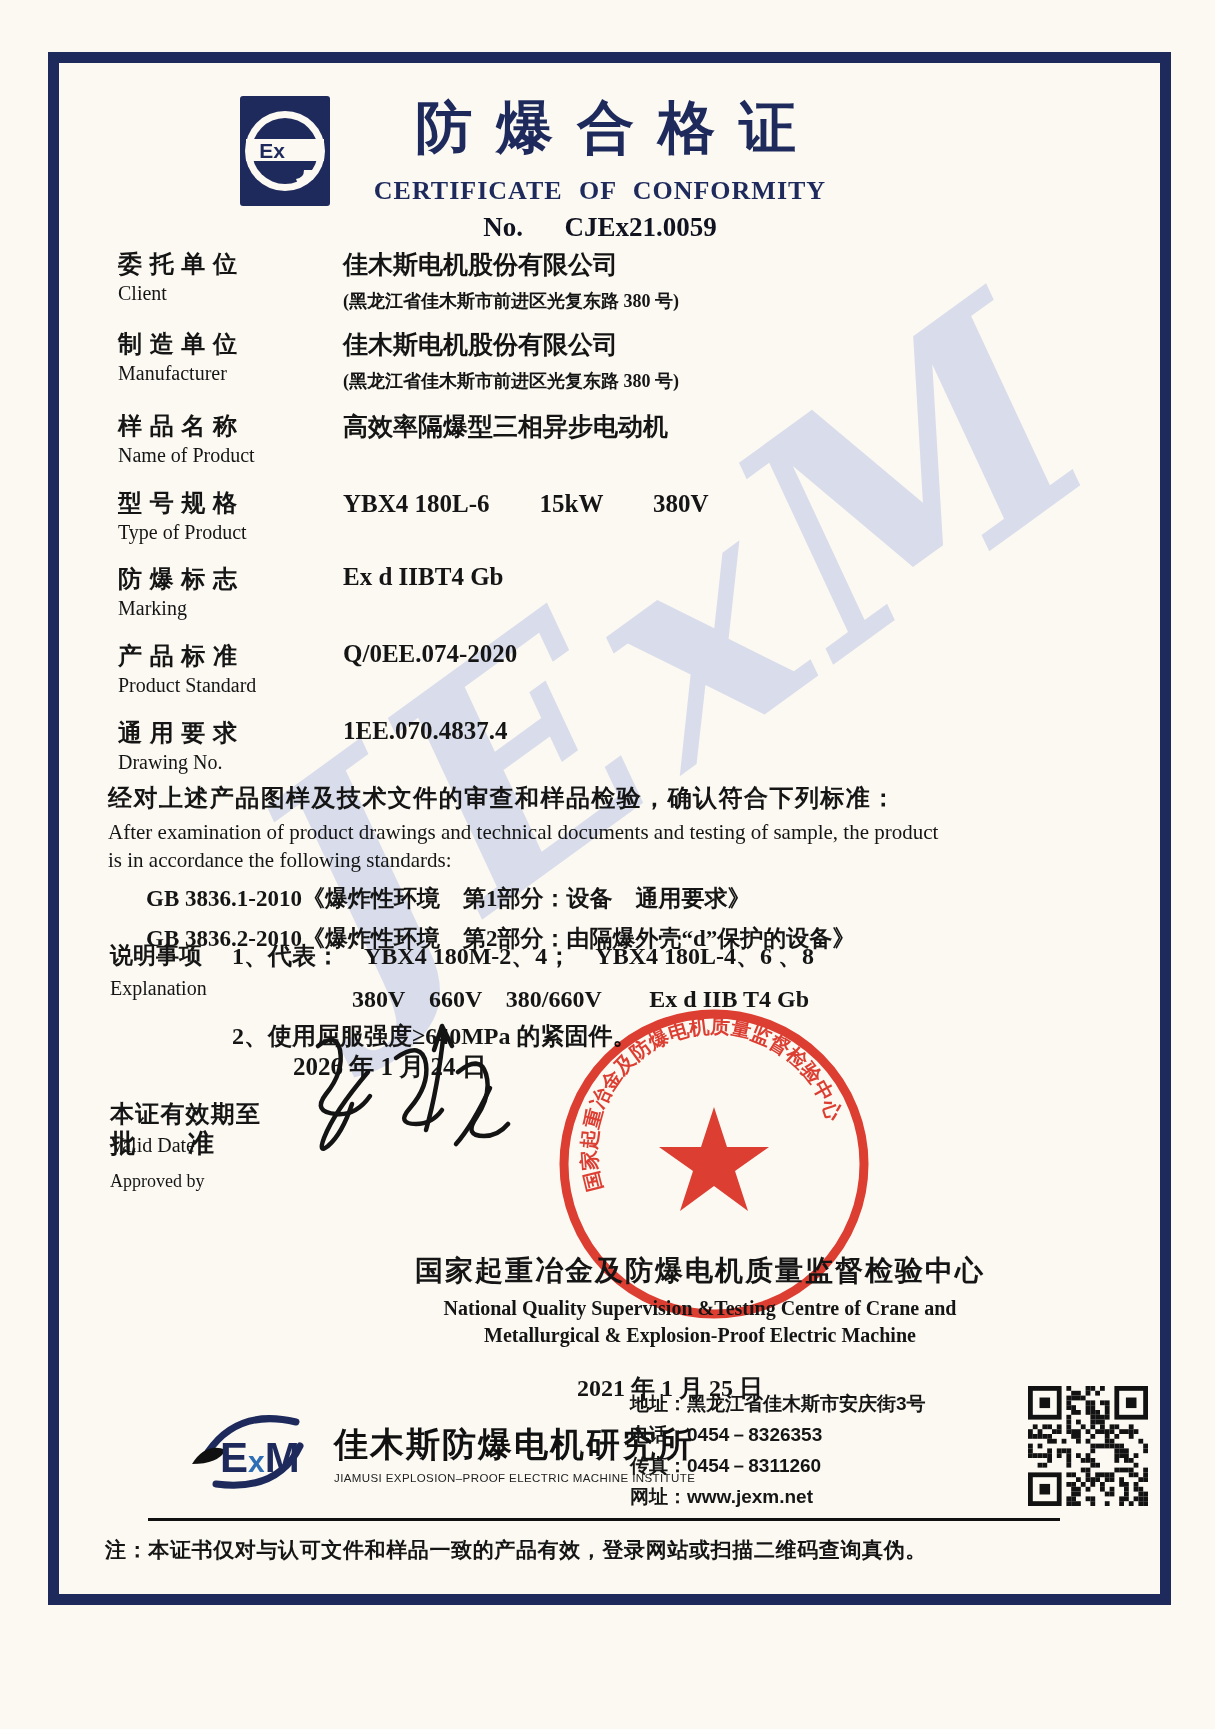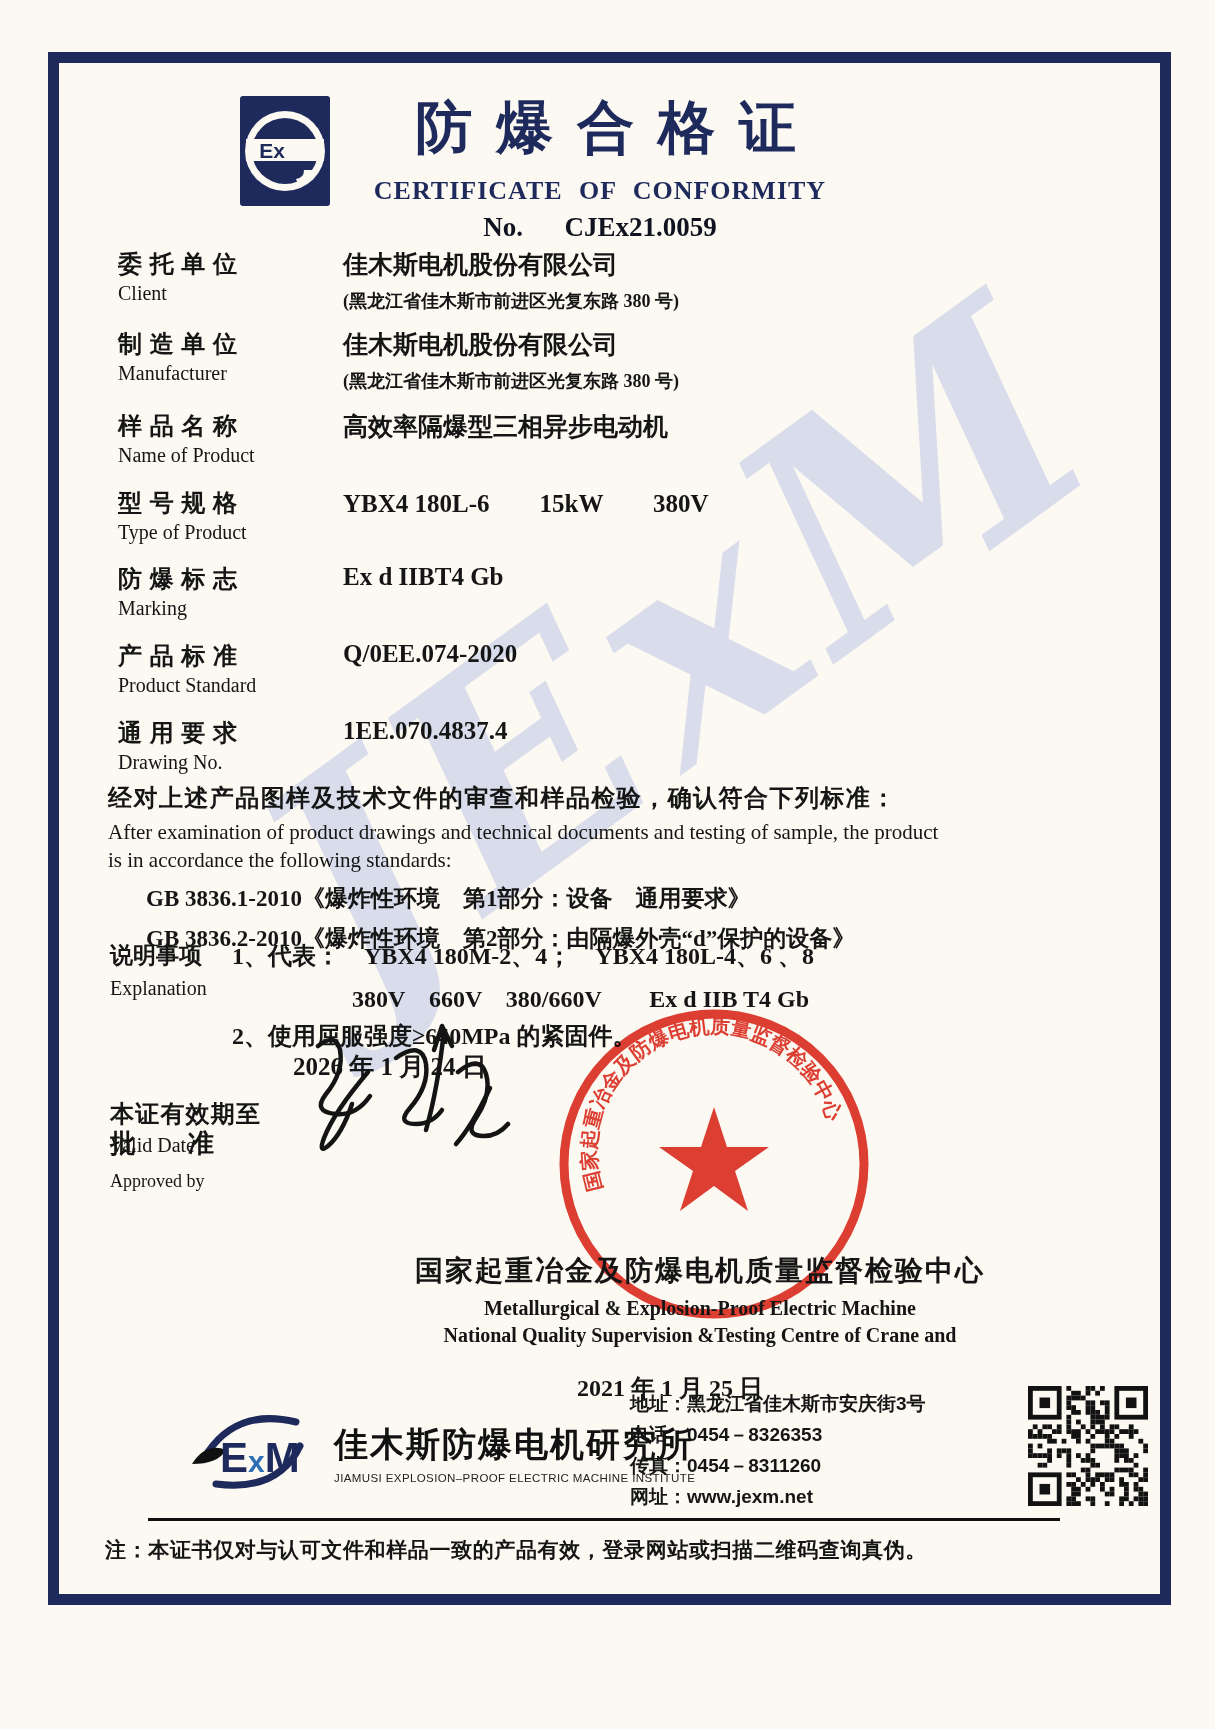--- a/index.html
+++ b/index.html
@@ -210,22 +210,22 @@
     <path id="stamp-arc" d="M 50,188 A 118,118 0 1 1 272,188" fill="none"></path>
     <text font-family="Liberation Serif, serif" font-size="20" font-weight="bold" fill="#dd2418">
       <textPath href="#stamp-arc" startOffset="2">国家起重冶金及防爆电机质量监督检验中心</textPath>
     </text>
     <path fill="#dd2418" d="M161,104 L174,144 L216,144 L182,168 L195,208 L161,183 L127,208 L140,168 L106,144 L148,144 Z"></path>
   </svg>
 
   <div class="z auth">
     <div class="auth-cn">国家起重冶金及防爆电机质量监督检验中心</div>
     <div class="auth-en">
+      <div>National Quality Supervision &amp;Testing Centre of Crane and</div>
       <div>Metallurgical &amp; Explosion-Proof Electric Machine</div>
-      <div>National Quality Supervision &amp;Testing Centre of Crane and</div>
     </div>
   </div>
   <div class="z auth-date">2021 年 1 月 25 日</div>
 
   <svg class="z f-logo" viewBox="0 0 152 90">
     <path d="M30,46 Q60,2 118,16" fill="none" stroke="#1e2a5c" stroke-width="7" stroke-linecap="round"></path>
     <path d="M122,40 Q100,86 38,78" fill="none" stroke="#1e2a5c" stroke-width="7" stroke-linecap="round"></path>
     <path d="M14,58 q14,-22 34,-14 q-8,14 -34,14 z" fill="#101010"></path>
     <text x="42" y="66" font-family="Liberation Sans, sans-serif" font-size="42" font-weight="bold" fill="#1e2a5c"><tspan>E</tspan><tspan fill="#2e6eb5" font-size="30">x</tspan><tspan>M</tspan></text>
   </svg>

